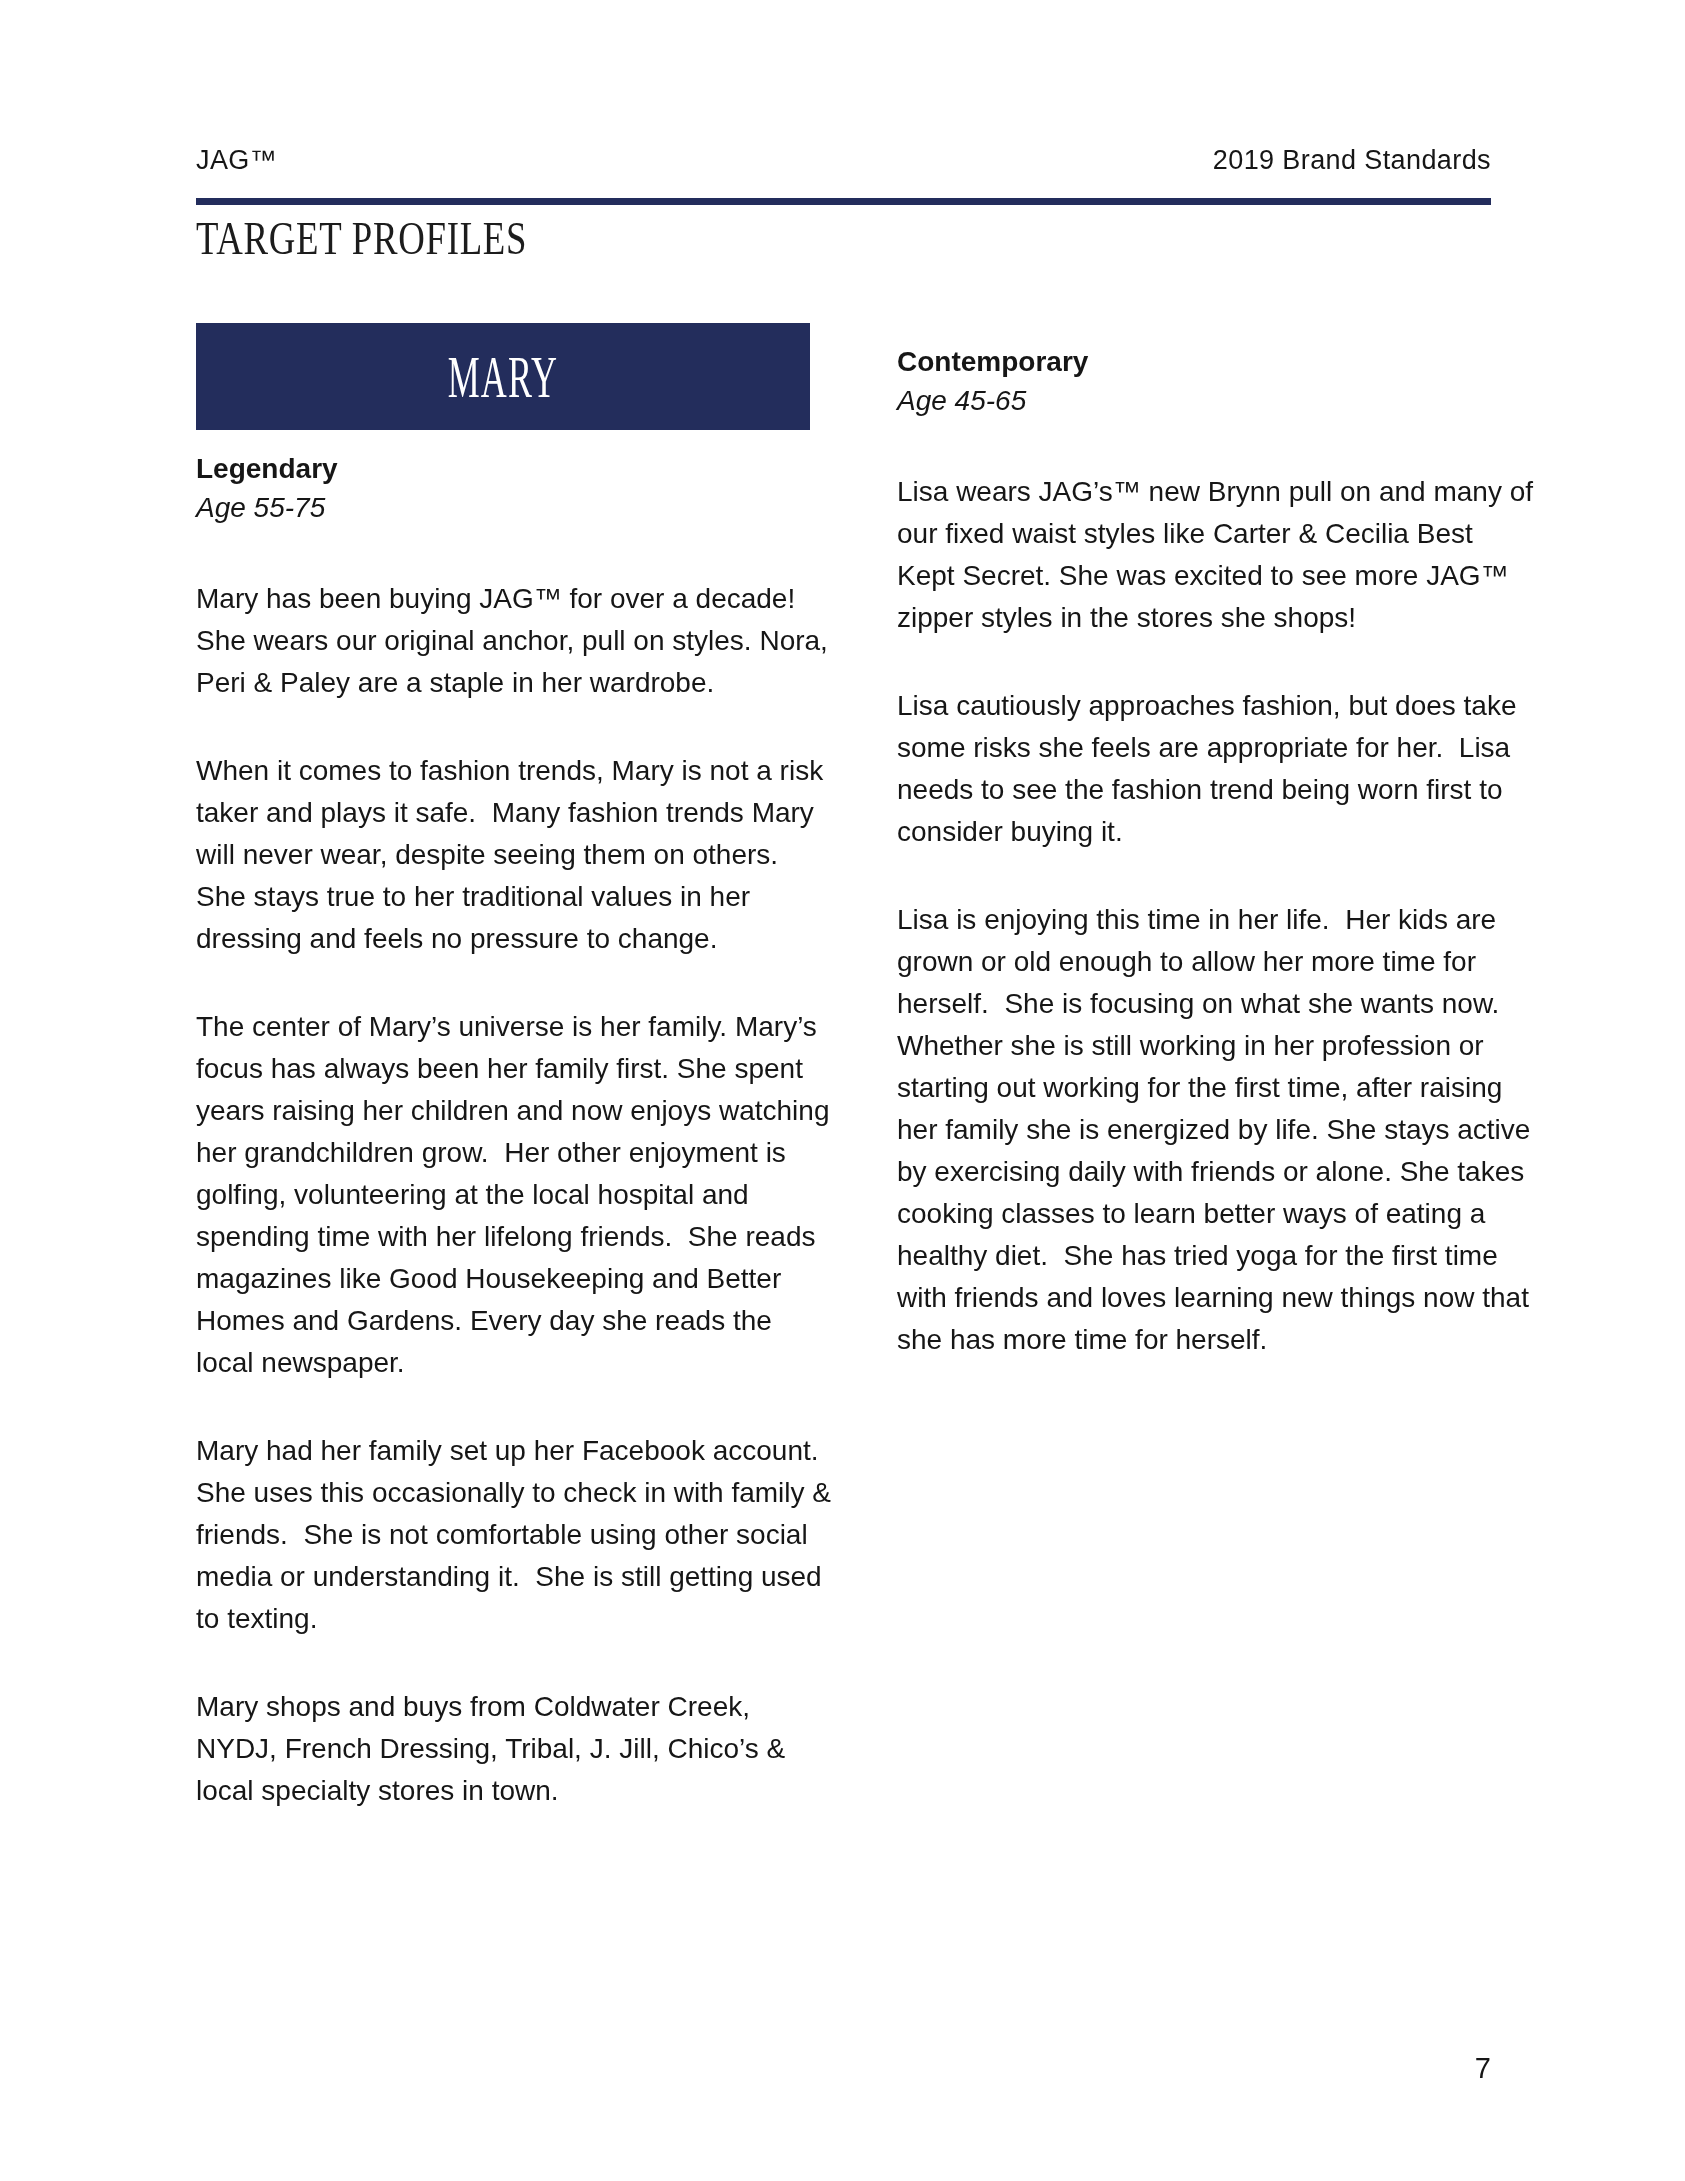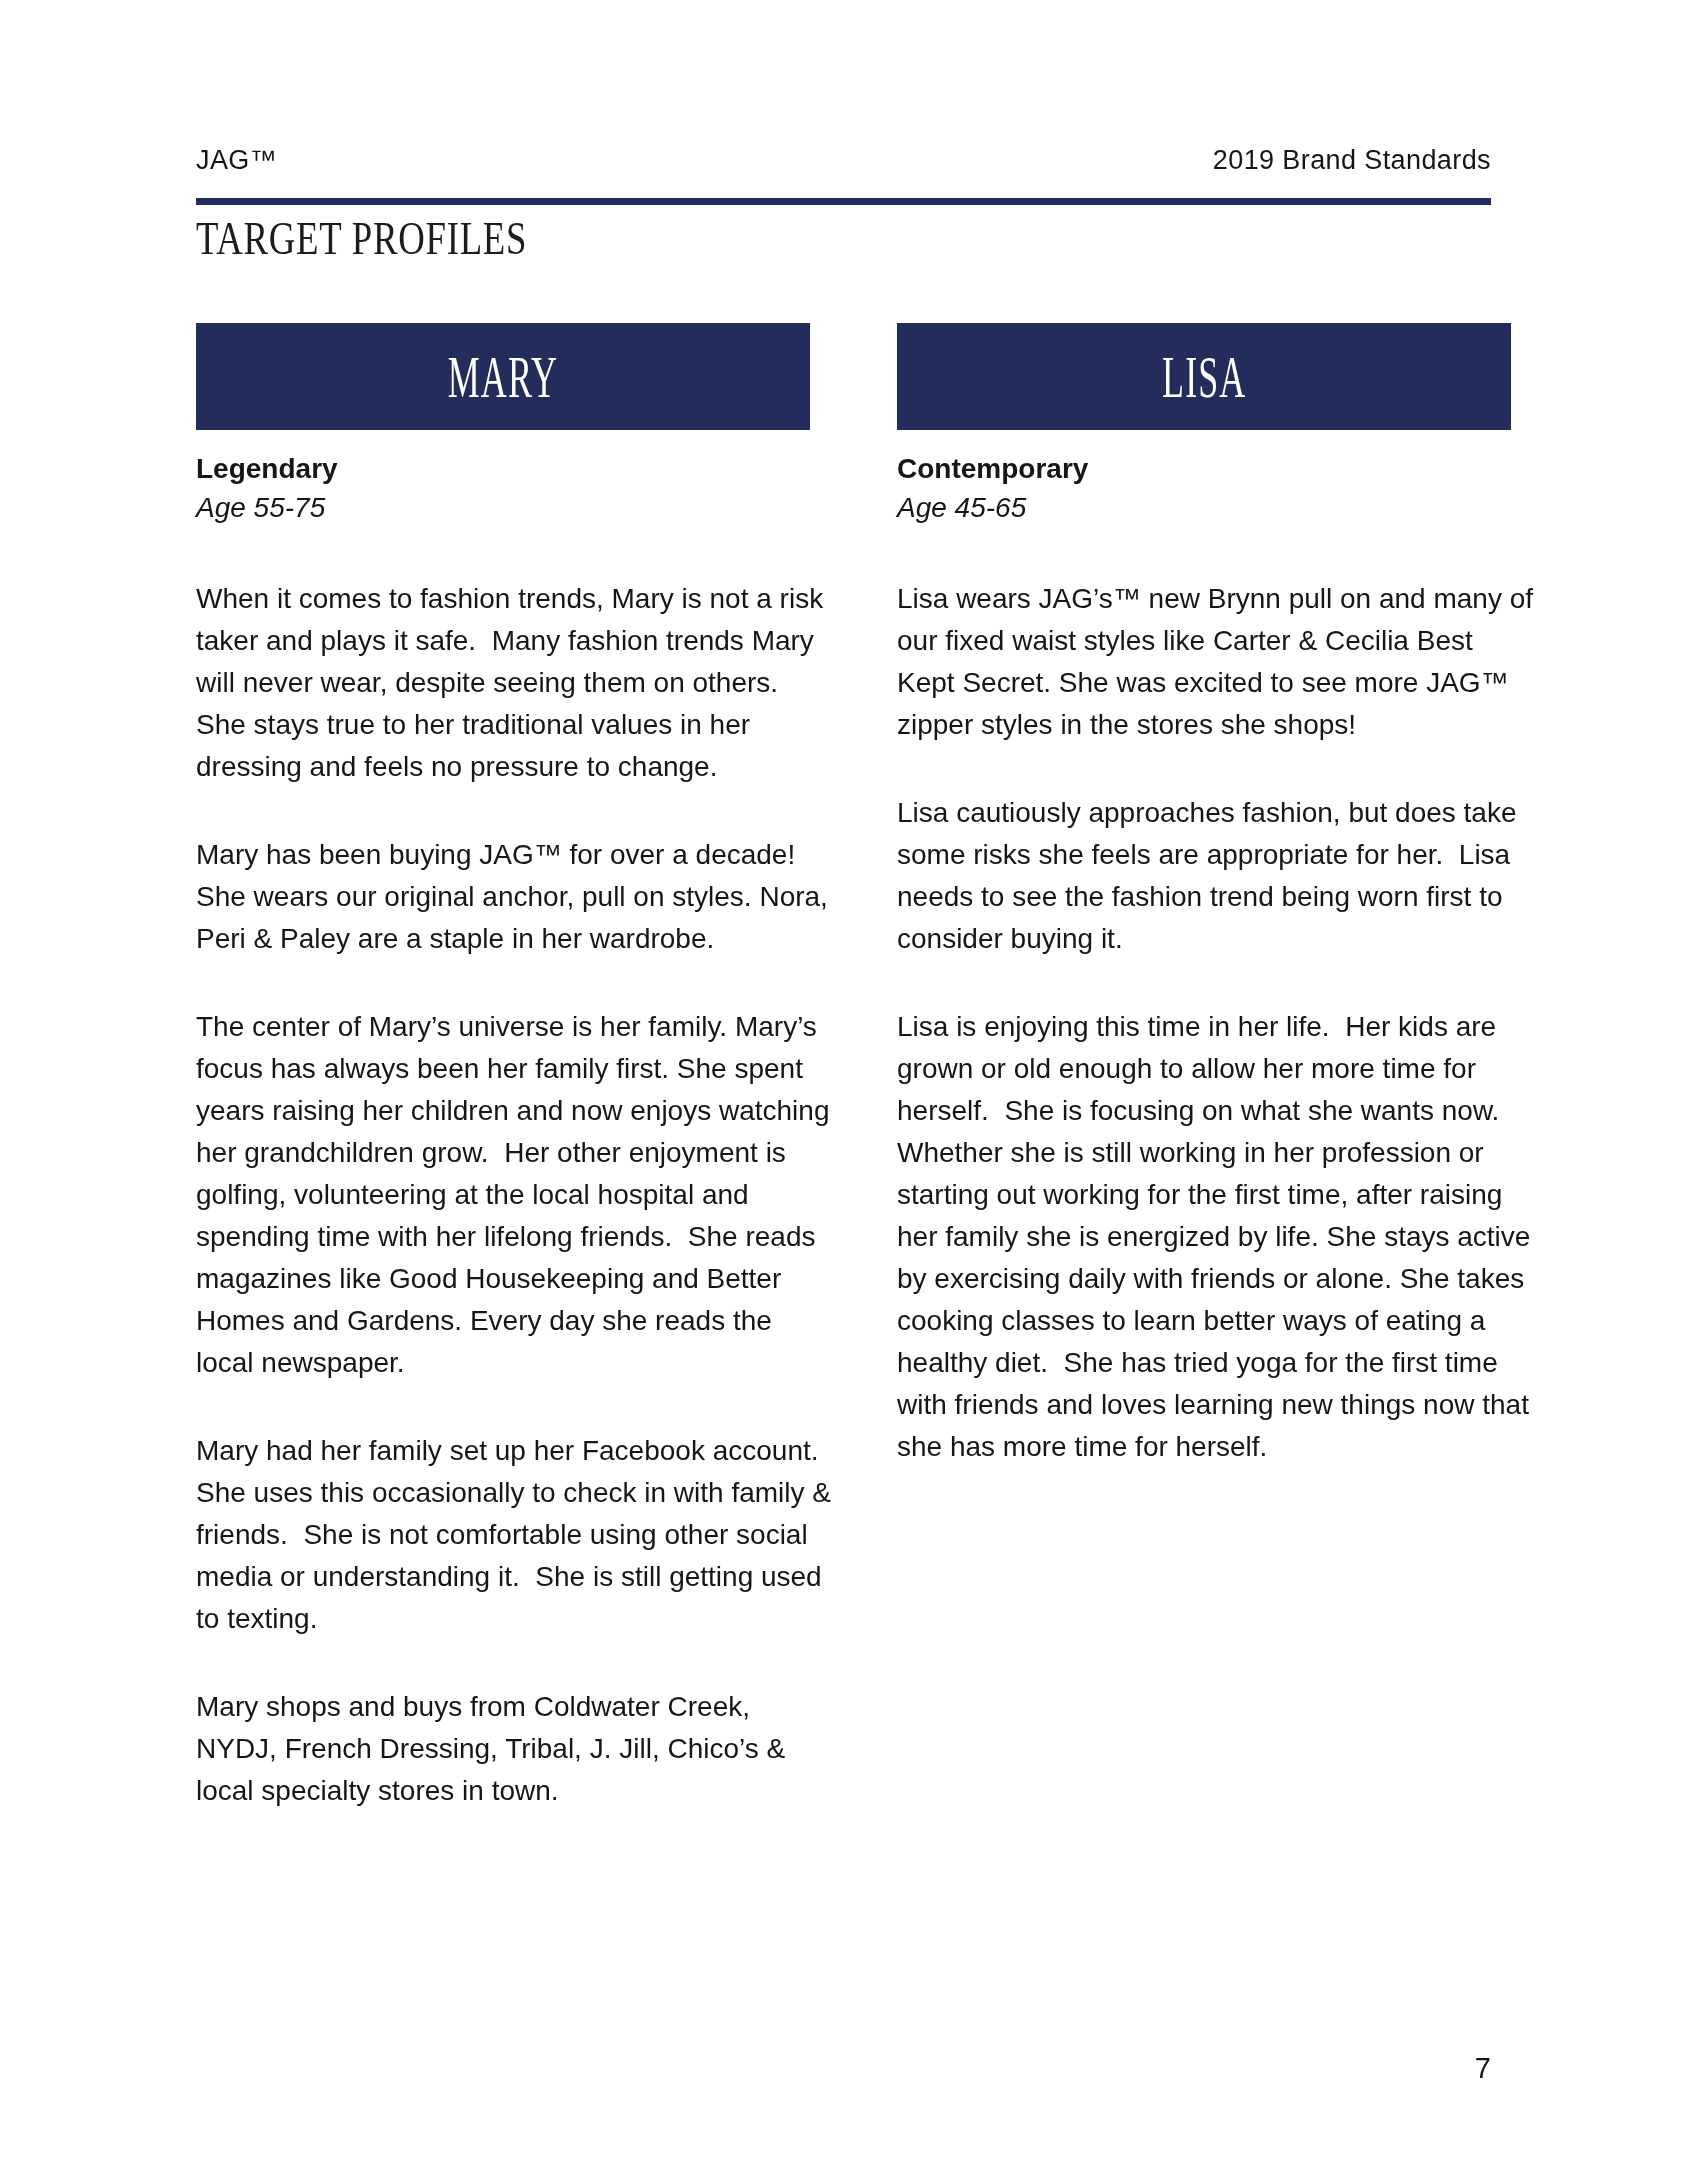--- a/index.html
+++ b/index.html
@@ -121,31 +121,28 @@
     <h1 class="page-title">TARGET PROFILES</h1>
 
     <div class="columns">
 
       <section class="profile">
         <div class="banner">
           <span class="profile-name">MARY</span>
         </div>
         <div class="category">Legendary</div>
         <div class="age">Age 55-75</div>
+        <p>Mary has been buying JAG™ for over a decade! She wears our original anchor, pull on styles. Nora, Peri &amp; Paley are a staple in her wardrobe.</p>
         <p>When it comes to fashion trends, Mary is not a risk taker and plays it safe.  Many fashion trends Mary will never wear, despite seeing them on others. She stays true to her traditional values in her dressing and feels no pressure to change.</p>
-        <p>Mary has been buying JAG™ for over a decade! She wears our original anchor, pull on styles. Nora, Peri &amp; Paley are a staple in her wardrobe.</p>
         <p>The center of Mary’s universe is her family. Mary’s focus has always been her family first. She spent years raising her children and now enjoys watching her grandchildren grow.  Her other enjoyment is golfing, volunteering at the local hospital and spending time with her lifelong friends.  She reads magazines like Good Housekeeping and Better Homes and Gardens. Every day she reads the local newspaper.</p>
         <p>Mary had her family set up her Facebook account. She uses this occasionally to check in with family &amp; friends.  She is not comfortable using other social media or understanding it.  She is still getting used to texting.</p>
         <p>Mary shops and buys from Coldwater Creek, NYDJ, French Dressing, Tribal, J. Jill, Chico’s &amp; local specialty stores in town.</p>
       </section>
 
       <section class="profile">
-        <div class="banner">
-          <span class="profile-name">LISA</span>
-        </div>
         <div class="category">Contemporary</div>
         <div class="age">Age 45-65</div>
         <p>Lisa wears JAG’s™ new Brynn pull on and many of our fixed waist styles like Carter &amp; Cecilia Best Kept Secret. She was excited to see more JAG™ zipper styles in the stores she shops!</p>
         <p>Lisa cautiously approaches fashion, but does take some risks she feels are appropriate for her.  Lisa needs to see the fashion trend being worn first to consider buying it.</p>
         <p>Lisa is enjoying this time in her life.  Her kids are grown or old enough to allow her more time for herself.  She is focusing on what she wants now. Whether she is still working in her profession or starting out working for the first time, after raising her family she is energized by life. She stays active by exercising daily with friends or alone. She takes cooking classes to learn better ways of eating a healthy diet.  She has tried yoga for the first time with friends and loves learning new things now that she has more time for herself.</p>
       </section>
 
     </div>
 
     <div class="page-number">7</div>

